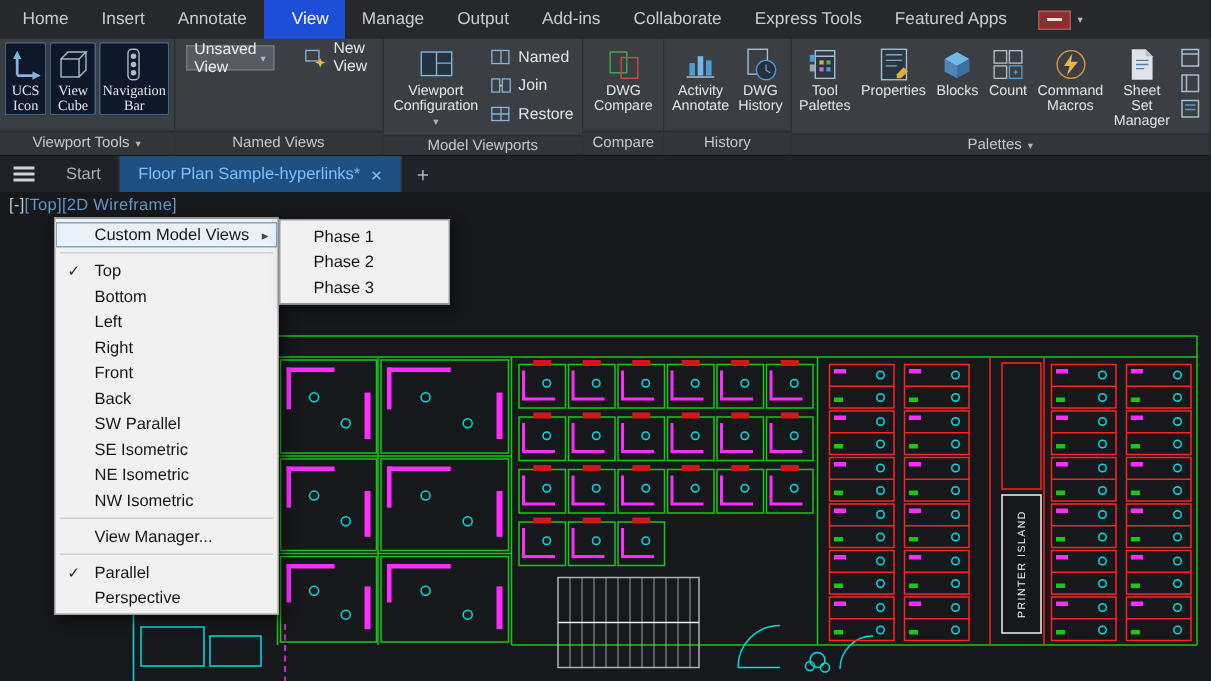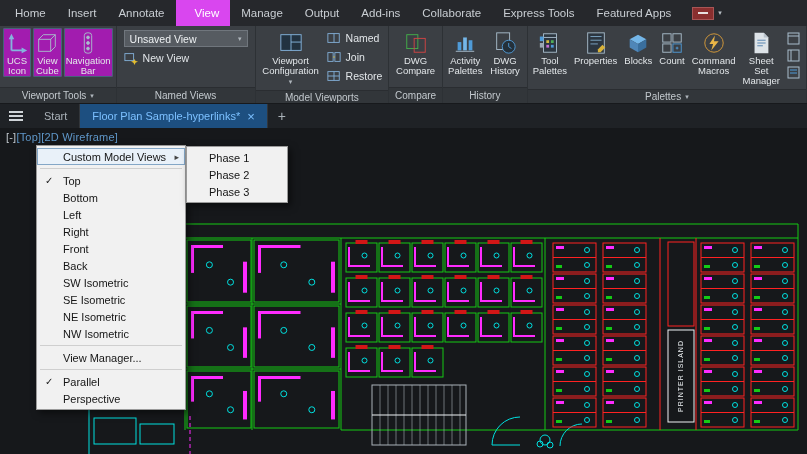--- a/index.html
+++ b/index.html
@@ -10,21 +10,21 @@
     -webkit-font-smoothing:antialiased;
   }
 
   
   #menubar {
     position:absolute; top:0; left:0; right:0; height:26px;
     background:#26282c; display:flex; align-items:stretch; padding-left:4px;
     color:#c9ced3; font-size:11.5px; z-index:10;
   }
   .mtab { display:flex; align-items:center; padding:0 11px; cursor:default; white-space:nowrap; }
-  .mtab.active { background:#d946ef; color:#ffffff;padding-left:19px; }
+  .mtab.active { background:#1d4ed8; color:#ffffff;padding-left:19px; }
   .mextra-wrap { display:flex; align-items:center; gap:4px; padding:0 10px; }
   .mextra { width:22px; height:13px; background:#8a2f2f; border:1px solid #a85555;
             display:flex; align-items:center; justify-content:center; }
   .mextra i { display:block; width:10px; height:2px; background:#e8e0e0; }
   .mcaret { font-size:7px; color:#b7bec4; }
 
   
   #ribbon {
     position:absolute; top:26px; left:0; right:0; height:78px;
     background:#3b3f44; display:flex; border-bottom:1px solid #17191c; z-index:10;
@@ -33,23 +33,23 @@
   .pcontent { flex:1; display:flex; align-items:flex-start; padding:2px 3px; gap:2px; }
   .plabel { height:16px; background:#32363a; border-top:1px solid #2a2d31; color:#c3c9ce;
             font-size:10px; display:flex; align-items:center; justify-content:center; gap:4px;
             white-space:nowrap; padding:0 6px; cursor:default; }
   .caret { font-size:7px; color:#aeb5bb; }
 
   .rbtn { display:flex; flex-direction:column; align-items:center; gap:1px; padding:3px 2px 1px;
           color:#e2e6e9; font-size:9.5px; line-height:10px; text-align:center; border-radius:2px; cursor:default; }
   .rbtn svg { width:24px; height:24px; flex:none; }
   .rbtn .blabel { max-width:50px; }
-  .toggled { background:#a21caf; box-shadow:inset 0 0 0 1px #46637a; }
-
-  .nvcol { display:flex; flex-direction:column; gap:3px; padding:2px 4px; width:132px; }
+  .toggled { background:#0f172a; box-shadow:inset 0 0 0 1px #46637a;font-family:Liberation Serif, serif; }
+
+  .nvcol { display:flex; flex-direction:row; gap:20px; padding:2px 4px; width:132px; }
   .nv-select { height:17px; background:#565b61; border:1px solid #70767d; color:#eef1f3;
                font-size:10.5px; display:flex; align-items:center; justify-content:space-between;
                padding:0 5px; cursor:default; }
   .nv-row { display:flex; align-items:center; gap:5px; font-size:10.5px; color:#e2e6e9;
             height:16px; cursor:default; }
   .nv-row svg { width:14px; height:14px; flex:none; }
 
   .mvwrap { display:flex; gap:4px; padding:2px 3px; }
   .mvcol { display:flex; flex-direction:column; gap:3px; padding-top:2px; }
 
@@ -78,21 +78,21 @@
   .vpc .vview { color:#5f97c9; }
   .vpc .vstyle { color:#5f97c9; }
 
   
   .ctx {
     position:absolute; width:150px; background:#f1f1f1; border:1px solid #9a9a9a;
     box-shadow:3px 3px 7px rgba(0,0,0,0.5); padding:2px 0; z-index:40;
     font-size:11px; color:#151515;
   }
   #ctx  { left:36px;  top:145px; }
-  #ctx2 { left:186px; top:146px; width:102px; }
+  #ctx2 { left:186px; top:146px; width:114px; }
   .ctx-item { position:relative; height:17px; display:flex; align-items:center;
               padding:0 8px 0 26px; cursor:default; white-space:nowrap; }
   #ctx2 .ctx-item { padding-left:22px; }
   .ctx-item.hovered { background:#e9f1f9; box-shadow:inset 0 0 0 1px #84a7c7; }
   .ctx-item .chk { position:absolute; left:8px; font-size:10px; color:#222; }
   .ctx-item .arr { position:absolute; right:6px; font-size:9px; color:#444; }
   .ctx-sep { height:1px; background:#cfcfcf; margin:3px 3px; }
 </style>
 </head>
 <body>
@@ -232,21 +232,21 @@
 
   <div class="panel" style="width:90px">
     <div class="pcontent" style="justify-content:space-around;">
       <div class="rbtn">
         <svg viewBox="0 0 26 26">
             <path d="M3 22h20" stroke="#a9bdcc"></path>
             <rect x="5" y="12" width="4" height="9" fill="#4f9bd8"></rect>
             <rect x="11" y="7" width="4" height="14" fill="#74b6e8"></rect>
             <rect x="17" y="10" width="4" height="11" fill="#4f9bd8"></rect>
           </svg>
-        <span class="blabel">Activity Palettes</span>
+        <span class="blabel">Activity Annotate</span>
       </div>
       <div class="rbtn">
         <svg viewBox="0 0 26 26" fill="none">
             <rect x="4" y="2" width="14" height="18" stroke="#a9bdcc"></rect>
             <circle cx="17" cy="17" r="7" fill="#24303a" stroke="#4f9bd8"></circle>
             <path d="M17 13v4l3 2" stroke="#4f9bd8"></path>
           </svg>
         <span class="blabel">DWG History</span>
       </div>
     </div>
@@ -684,21 +684,21 @@
     <div class="ctx-item">
       <span class="lbl">Right</span>
     </div>
     <div class="ctx-item">
       <span class="lbl">Front</span>
     </div>
     <div class="ctx-item">
       <span class="lbl">Back</span>
     </div>
     <div class="ctx-item">
-      <span class="lbl">SW Isometric</span>
+      <span class="lbl">SW Parallel</span>
     </div>
     <div class="ctx-item">
       <span class="lbl">SE Isometric</span>
     </div>
     <div class="ctx-item">
       <span class="lbl">NE Isometric</span>
     </div>
     <div class="ctx-item">
       <span class="lbl">NW Isometric</span>
     </div>

